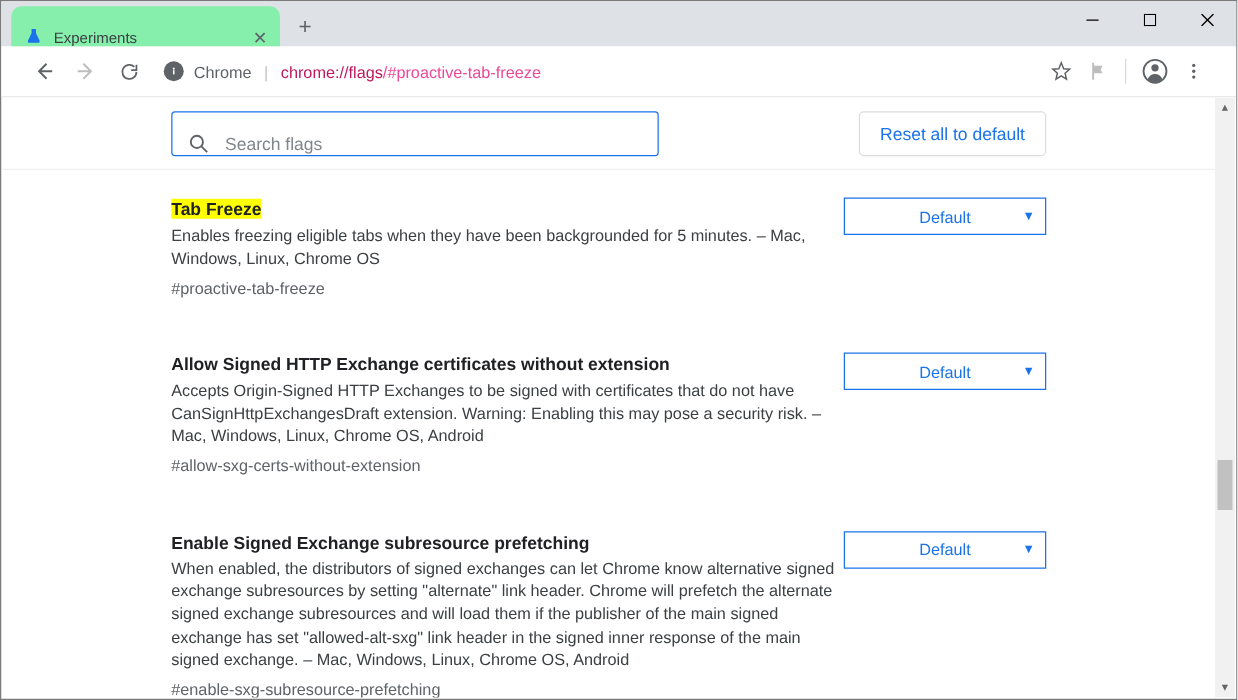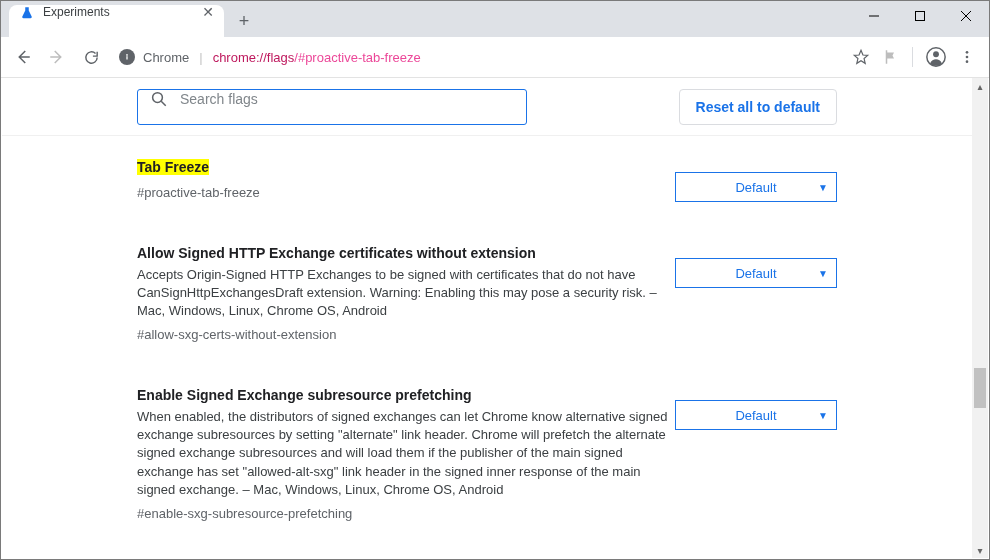--- a/index.html
+++ b/index.html
@@ -1,57 +1,57 @@
 <!DOCTYPE html>
 <html><head>
 <meta charset="utf-8">
 <style>
 html,body{margin:0;padding:0;font-family:"Segoe UI",Arial,sans-serif;background:#fff;color:#202124;font-size:13px}
 .app-window{width:990px;height:560px;border:1px solid #7a7a7a;box-sizing:border-box;position:relative;overflow:hidden;background:#fff}
 .window-chrome{height:36px;background:#dee1e6;display:flex;align-items:flex-end;position:relative}
 .tab-strip{display:flex;align-items:flex-end;height:36px;padding-left:8px}
-.browser-tab{height:32px;width:215px;background:#ffffff;border-radius:8px 8px 0 0;display:flex;align-items:flex-start;padding:0 10px;box-sizing:border-box;font-size:12px;color:#3c4043;gap:8px}
+.browser-tab{height:32px;width:215px;background:#86efac;border-radius:8px 8px 0 0;display:flex;align-items:flex-end;padding:0 10px;box-sizing:border-box;font-size:12px;color:#3c4043;gap:8px}
 .browser-tab .favicon{width:16px;height:16px;display:flex;align-items:center;justify-content:center}
 .browser-tab .title{flex:1;white-space:nowrap;overflow:hidden;text-overflow:ellipsis}
 .browser-tab .close{font-size:14px;color:#5f6368;line-height:1}
 .new-tab{width:28px;height:28px;display:flex;align-items:center;justify-content:center;margin-left:6px;margin-bottom:2px;color:#5f6368;font-size:18px}
 .window-controls{position:absolute;right:0;top:0;height:30px;display:flex}
 .window-controls div{width:46px;display:flex;align-items:center;justify-content:center;color:#000}
-.toolbar{height:40px;background:#fff;border-bottom:1px solid #e3e3e3;display:flex;align-items:center;padding:0 8px;gap:6px}
+.toolbar{height:40px;background:#fff;border-bottom:1px solid #e3e3e3;display:flex;align-items:center;padding:0 20px;gap:6px}
 .nav-btn{width:28px;height:28px;display:flex;align-items:center;justify-content:center;color:#5f6368;border-radius:50%}
 .nav-btn.disabled{color:#bdbdbd}
 .omnibox{flex:0 0 auto;display:flex;align-items:center;min-width:0;margin-left:8px}
 .omnibox .secure-chip{width:16px;height:16px;border-radius:50%;background:#5f6368;display:flex;align-items:center;justify-content:center;margin-right:8px}
 .omnibox .host{color:#5f6368}
 .omnibox .sep{color:#c4c4c4;margin:0 10px}
 .omnibox .url-dark{color:#be185d}
 .omnibox .url-light{color:#ec4899}
 .toolbar-right{margin-left:auto;display:flex;align-items:center;gap:12px;padding-right:6px;color:#5f6368}
 .toolbar-right .divider{width:1px;height:20px;background:#dadce0}
 .content-area{position:absolute;top:77px;left:1px;right:1px;bottom:1px;overflow:hidden;background:#fff}
 .page-scroll{position:absolute;left:0;right:16px;top:0;bottom:0;overflow:hidden}
 .fake-scrollbar{position:absolute;right:0;top:0;bottom:0;width:16px;background:#f1f1f1}
 .fake-scrollbar .arrow{position:absolute;left:0;width:16px;height:16px;display:flex;align-items:center;justify-content:center;font-size:10px;color:#666}
 .fake-scrollbar .arrow.up{top:0}
 .fake-scrollbar .arrow.down{bottom:0}
 .fake-scrollbar .thumb{position:absolute;left:2px;width:12px;background:#c1c1c1;border-radius:0}
 .header-bar{height:58px;border-bottom:1px solid #f0f0f0;display:flex;align-items:center;padding:0 0 0 135px;box-sizing:border-box}
-.search-box{width:390px;height:36px;border:1px solid #1a73e8;border-radius:3px;display:flex;align-items:flex-start;padding:0 12px;box-sizing:border-box;gap:10px}
+.search-box{width:390px;height:36px;border:1px solid #1a73e8;border-radius:3px;display:flex;align-items:flex-end;padding:0 12px;box-sizing:border-box;gap:10px}
 .search-box svg{flex:0 0 auto}
 .search-box input{border:none;outline:none;font-size:14px;flex:1;color:#202124;background:transparent}
 .search-box input::placeholder{color:#80868b}
-.reset-btn{margin-left:auto;margin-right:135px;height:34px;padding:0 16px;border:1px solid #dadce0;border-radius:4px;background:#fff;color:#1a73e8;font-size:14px;display:flex;align-items:center;font-weight:700}
+.reset-btn{margin-left:auto;margin-right:135px;height:34px;padding:0 16px;border:1px solid #dadce0;border-radius:4px;background:#fff;color:#1a73e8;font-size:14px;display:flex;align-items:center;font-weight:400}
 .flags-list{padding:22px 135px 0 135px}
 .flag-item{display:flex;align-items:flex-start;margin-bottom:42px;}
 .flag-text{flex:1;min-width:0;font-size:13px;line-height:1.4;color:#3c4043}
 .flag-title{font-weight:600;color:#202124;font-size:14px}
 .flag-title.highlight{background:#ffff00;display:inline}
 .flag-desc{margin-top:2px}
 .flag-link{margin-top:6px;color:#5f6368;display:inline-block}
-.flag-select{flex:0 0 160px;margin-top:14px}
+.flag-select{flex:0 0 160px;margin-top:0}
 .flag-select .select-box{width:160px;height:28px;border:1px solid #1a73e8;display:flex;align-items:center;justify-content:center;position:relative;color:#1a73e8;font-size:13px;font-weight:500;cursor:default;background:#fff}
 .flag-select .select-box .caret{position:absolute;right:8px;font-size:10px;color:#1a73e8}
 svg{display:block}
 </style>
 </head>
 <body>
 
 <div class="app-window">
 
   <div class="window-chrome">
@@ -154,21 +154,21 @@
               <circle cx="10" cy="10" r="6.5" fill="none" stroke="#5f6368" stroke-width="2"></circle>
               <line x1="15" y1="15" x2="21" y2="21" stroke="#5f6368" stroke-width="2"></line>
             </svg>
           <input type="text" placeholder="Search flags" style="">
         </div>
         <div class="reset-btn">Reset all to default</div>
       </div>
 
       <div class="flags-list" id="flags-list">
           <div class="flag-item">
-            <div class="flag-text"><div><span class="flag-title highlight">Tab Freeze</span></div><a class="flag-link">#proactive-tab-freeze</a></div>
+            <div class="flag-text"><div><span class="flag-title highlight">Tab Freeze</span></div><div class="flag-desc">Enables freezing eligible tabs when they have been backgrounded for 5 minutes. – Mac, Windows, Linux, Chrome OS</div><a class="flag-link">#proactive-tab-freeze</a></div>
             <div class="flag-select">
               <div class="select-box">
                 <span>Default</span>
                 <span class="caret">▼</span>
               </div>
             </div>
           </div>
           <div class="flag-item">
             <div class="flag-text"><div><span class="flag-title">Allow Signed HTTP Exchange certificates without extension</span></div><div class="flag-desc">Accepts Origin-Signed HTTP Exchanges to be signed with certificates that do not have CanSignHttpExchangesDraft extension. Warning: Enabling this may pose a security risk. – Mac, Windows, Linux, Chrome OS, Android</div><a class="flag-link">#allow-sxg-certs-without-extension</a></div>
             <div class="flag-select">

